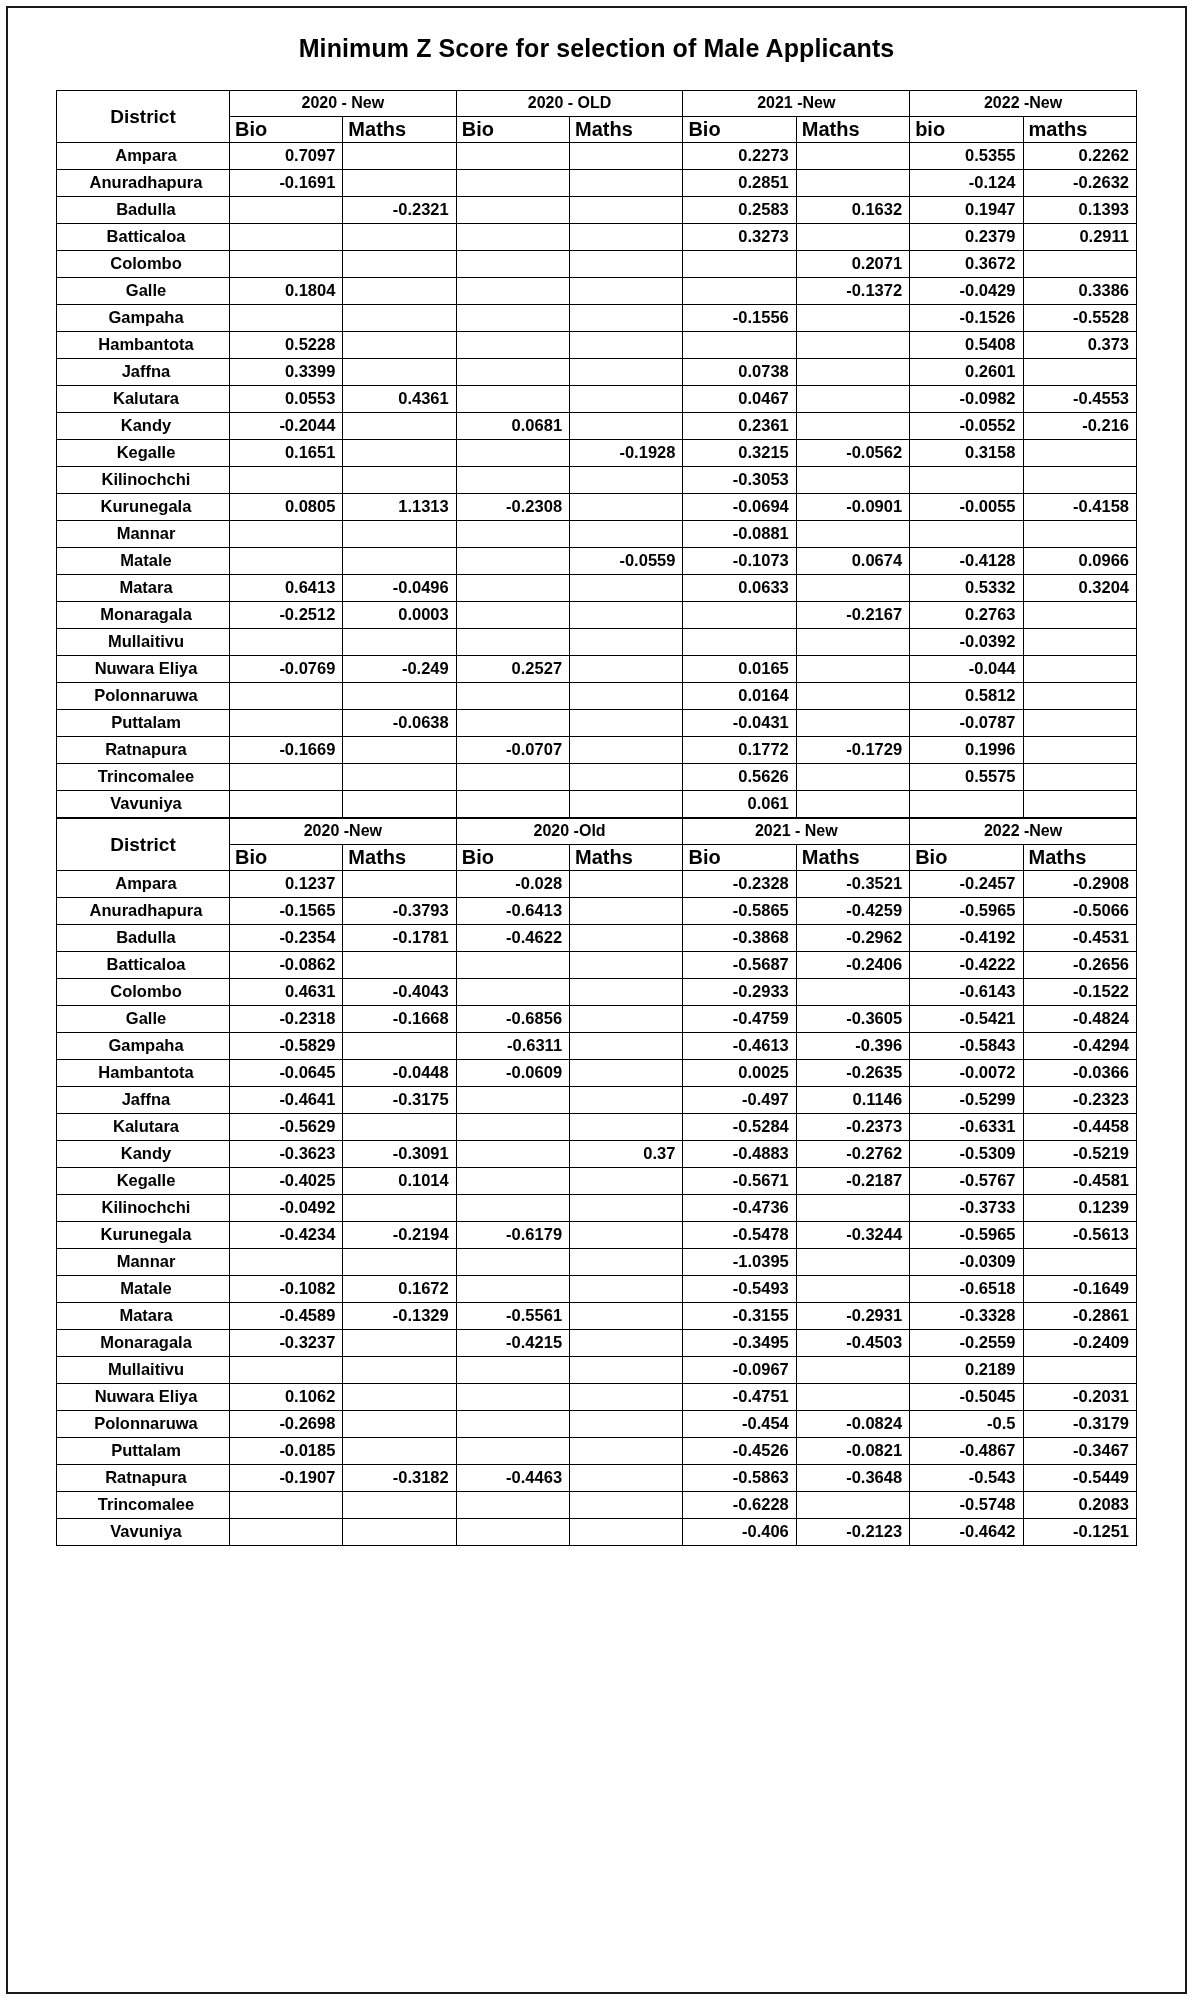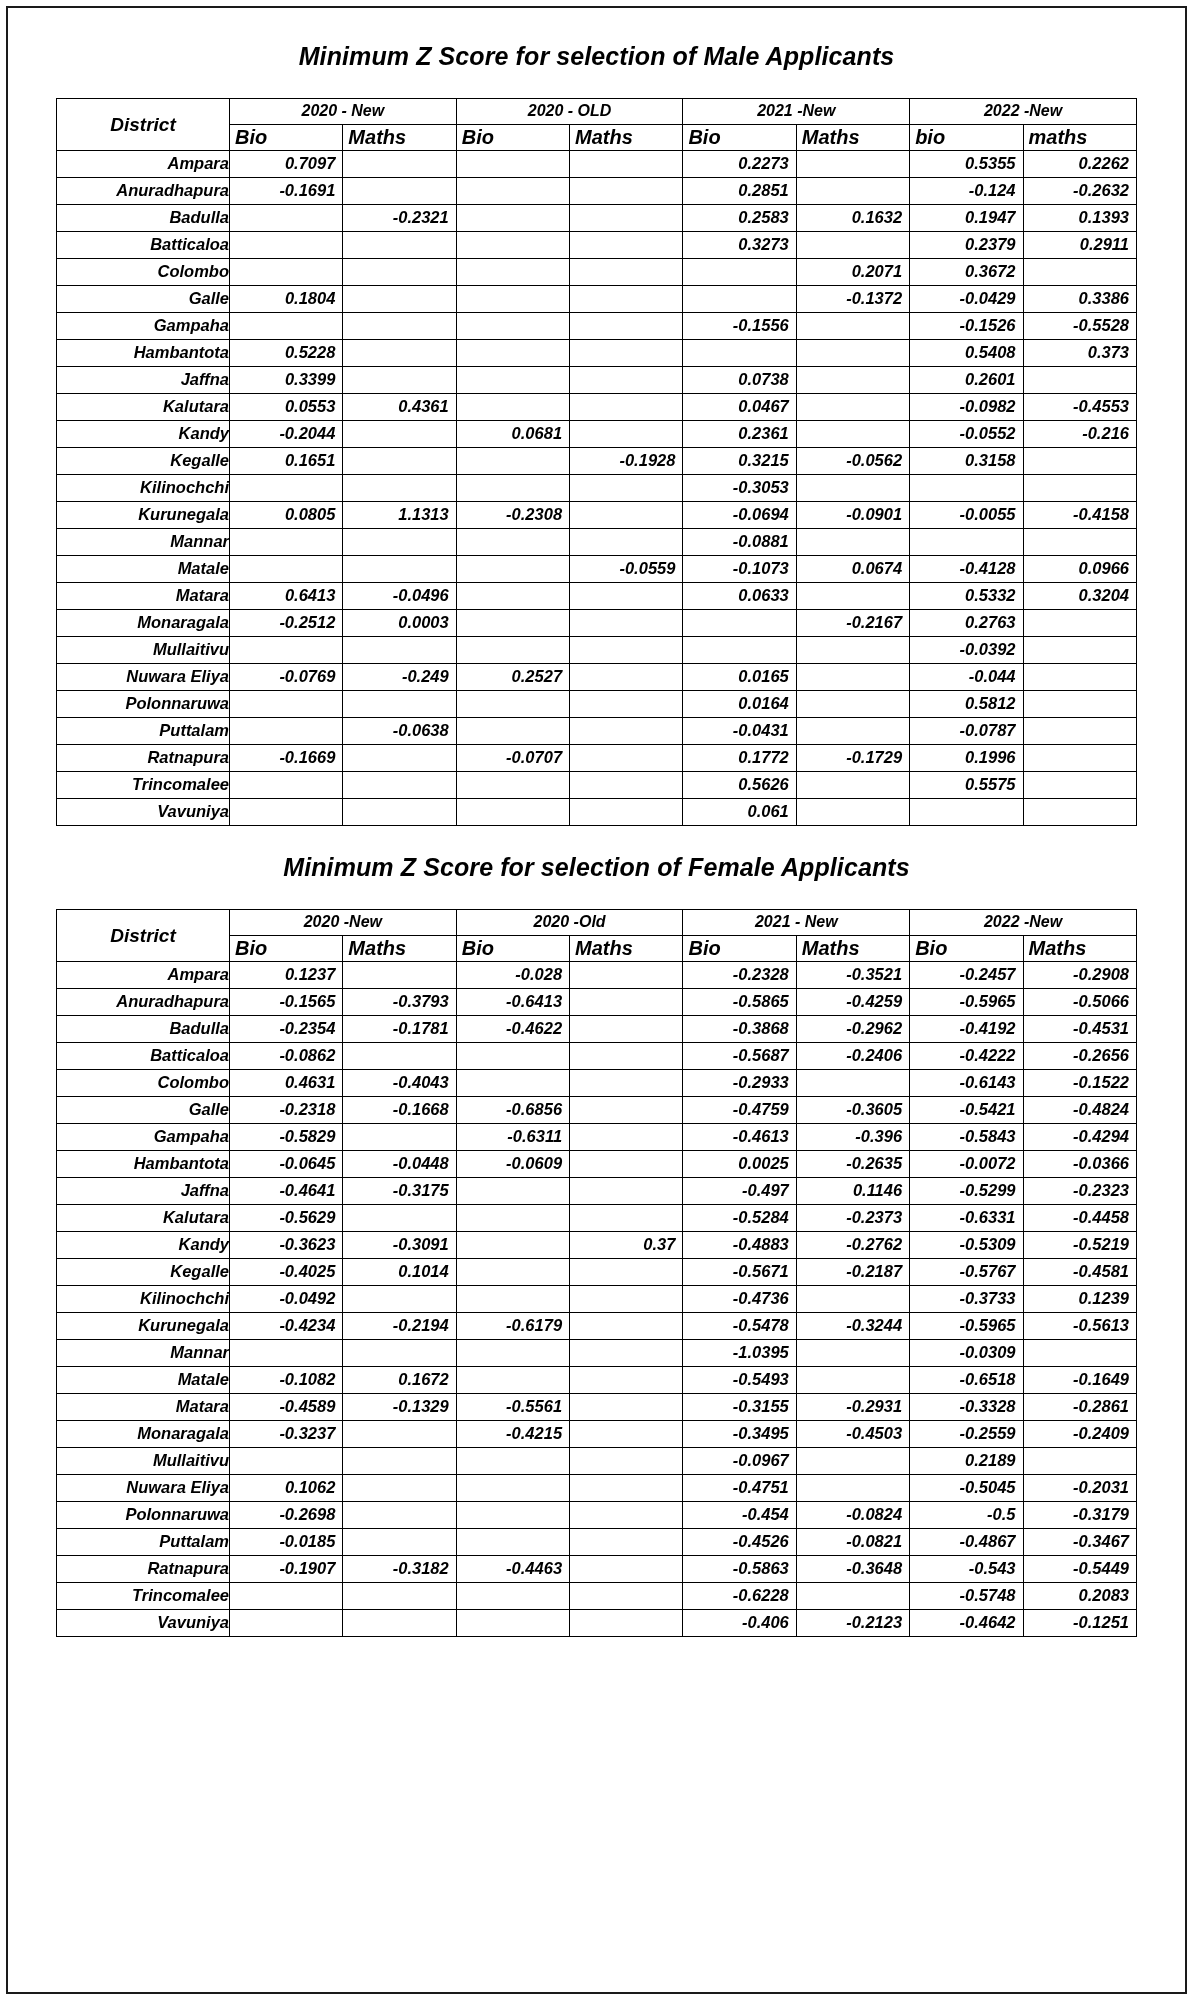--- a/index.html
+++ b/index.html
@@ -27,23 +27,22 @@
     position: absolute;
     left: 6px;
     top: 6px;
     right: 6px;
     bottom: 6px;
     border: 2px solid #1a1a1a;
     pointer-events: none;
   }
   .content {
     position: relative;
-    padding: 8px 56px;
+    padding: 0 56px;
     box-sizing: border-box;
-    font-style: italic;
   }
 
   h1.section-title {
     font-size: 25px;
     font-weight: bold;
     text-align: center;
     letter-spacing: 0.1px;
     margin: 0;
     color: #000;
     font-family: "Liberation Sans", "DejaVu Sans", sans-serif;
@@ -85,21 +84,21 @@
     padding-left: 5px;
     height: 26px;
     font-size: 20px;
   }
   table.ztable th.district-head {
     text-align: center;
     font-size: 19px;
     vertical-align: middle;
   }
   table.ztable td.district {
-    text-align: right;
+    text-align: center;
     padding-left: 6px;
     white-space: nowrap;
     overflow: hidden;
   }
   table.ztable td.num {
     text-align: right;
     padding-right: 7px;
     font-variant-numeric: tabular-nums;
   }
   
@@ -425,21 +424,20 @@
             <td class="num"></td>
             <td class="num"></td>
             <td class="num">0.061</td>
             <td class="num"></td>
             <td class="num"></td>
             <td class="num"></td>
           </tr>
         </tbody>
     </table>
 
-    <h1 class="section-title title-female">Minimum Z Score for selection of Female Applicants</h1>
 
     <table class="ztable t2">
       <colgroup>
         <col class="c-district">
         <col class="c-val">
           <col class="c-val">
           <col class="c-val">
           <col class="c-val">
         <col class="c-val">
           <col class="c-val">

